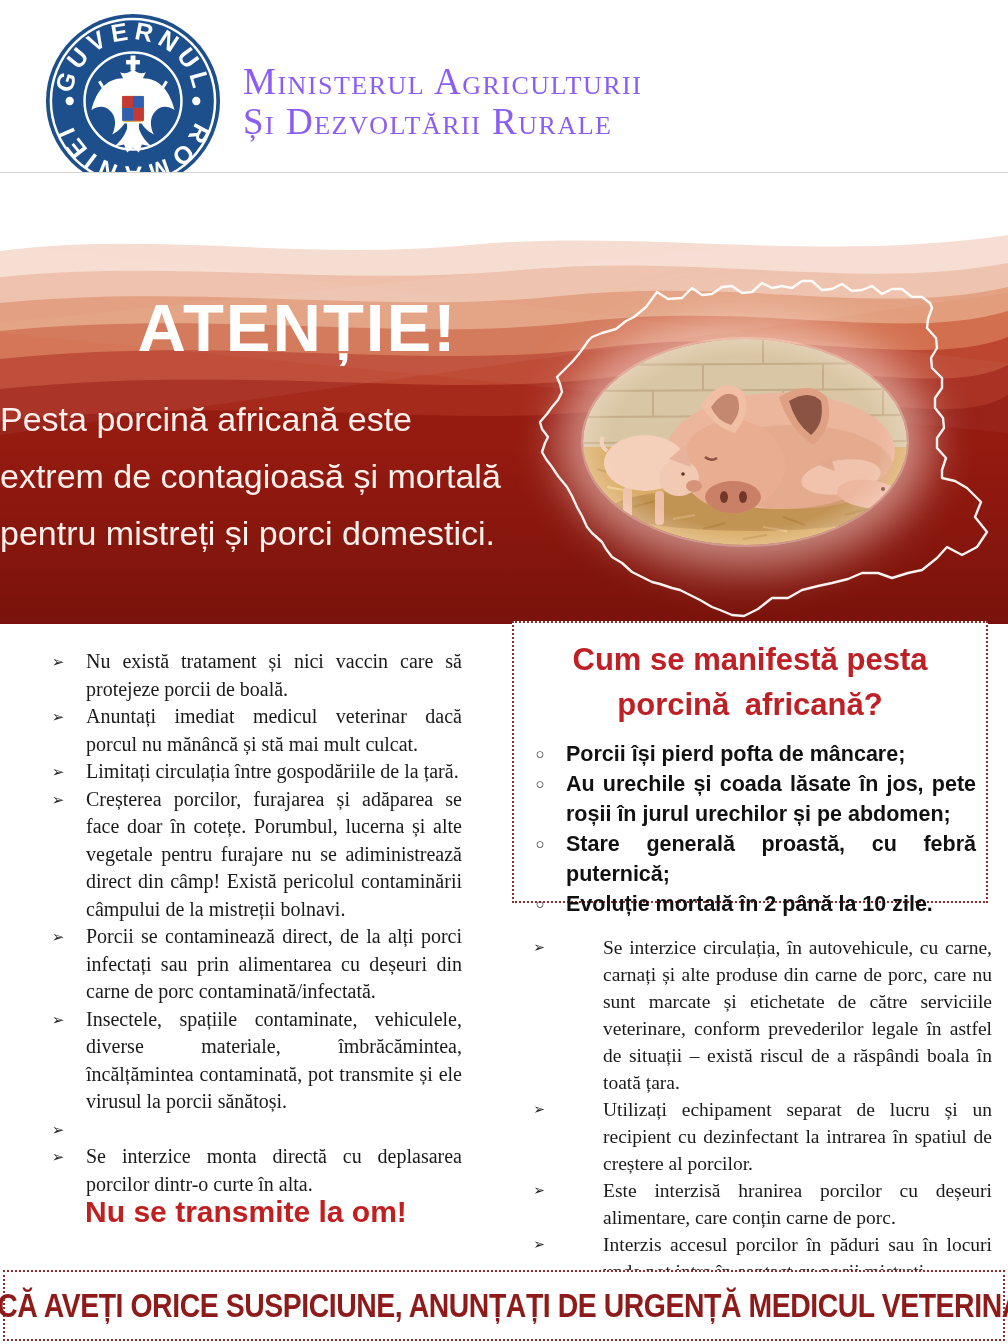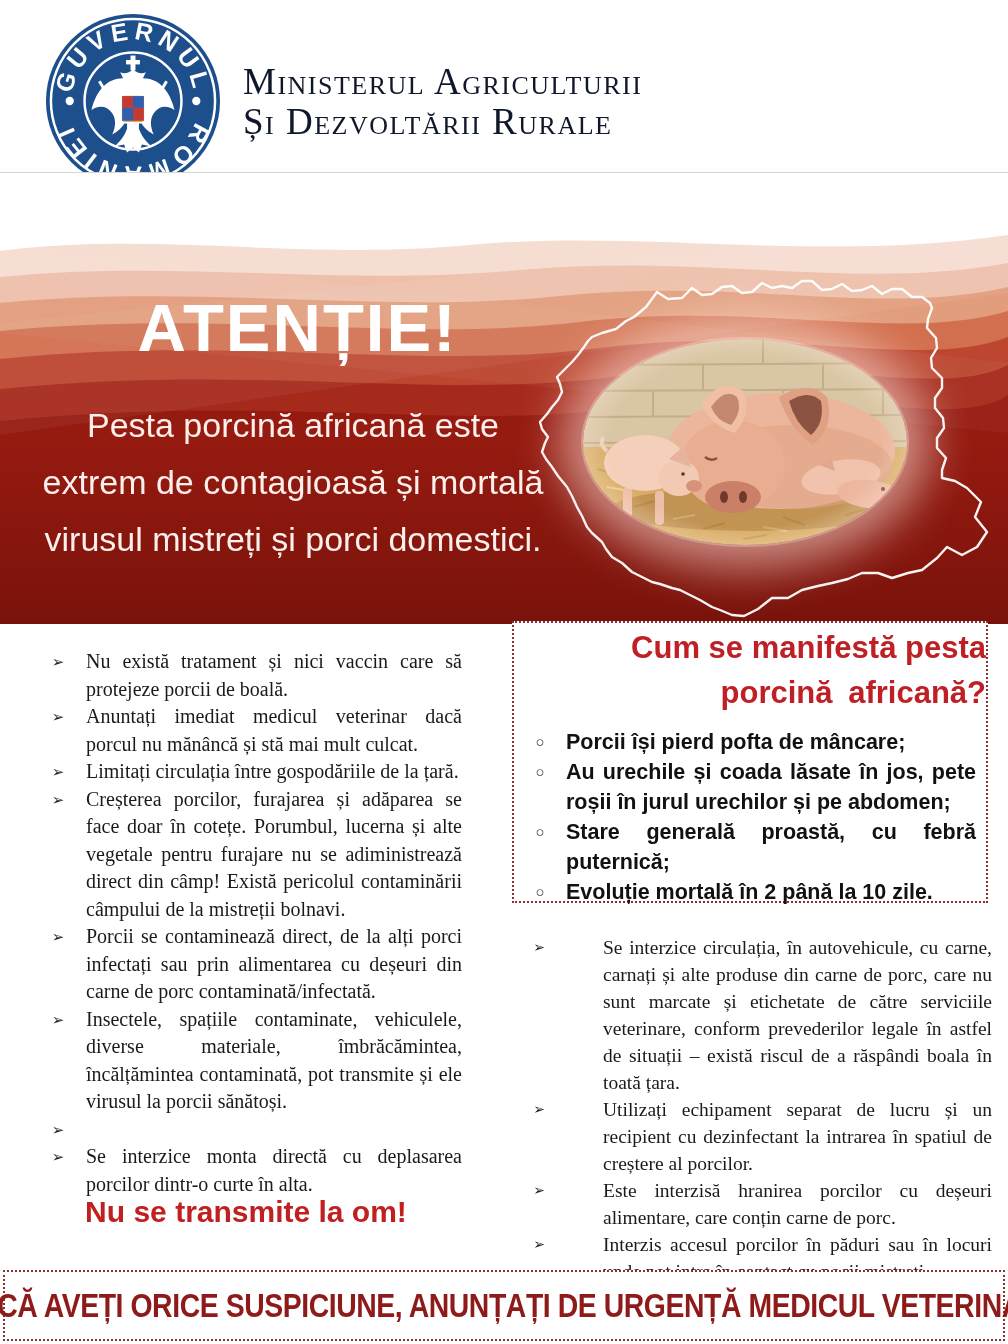--- a/index.html
+++ b/index.html
@@ -7,30 +7,30 @@
     position:relative; width:1008px; height:1344px; margin:0 auto;
     background:#ffffff; overflow:hidden;
     font-family:"Liberation Sans","DejaVu Sans",sans-serif;
     color:#1a1a1a;
   }
   
   .header{position:absolute;top:0;left:0;width:1008px;height:172px;background:#fff;}
   .seal{position:absolute;left:44px;top:12px;width:178px;height:178px;}
   .ministry{position:absolute;left:243px;top:62px;
     font-family:"Liberation Serif","DejaVu Serif",serif;
-    font-variant:small-caps;color:#0f172a;line-height:40px;letter-spacing:1.5px;}
+    font-variant:small-caps;color:#8b5cf6;line-height:40px;letter-spacing:1.5px;}
   .ministry .l1{font-size:37px;}
   .ministry .l2{font-size:37px;}
   
   .banner{position:absolute;top:172px;left:0;width:1008px;height:448px;
     border-top:1px solid #d8d4d2;border-bottom:3px solid #7a0f0b;overflow:hidden;padding-left:40px;}
   .banner svg.waves{position:absolute;top:0;left:0;}
   .atentie{position:absolute;top:116px;left:10px;width:575px;text-align:center;
     color:#ffffff;font-size:67px;font-weight:800;letter-spacing:2px;}
-  .banner-sub{position:absolute;top:224px;left:0;width:586px;text-align:center;
+  .banner-sub{position:absolute;top:218px;left:0;width:586px;
     color:#fdf0ec;font-size:34px;line-height:57px;font-weight:400;}
   .map-svg{position:absolute;left:530px;top:100px;}
   .pig-oval{position:absolute;left:583px;top:166px;width:324px;height:206px;
     border-radius:50%;box-shadow:0 0 44px 24px rgba(255,234,224,.55);}
   .pig-oval .inner{position:absolute;inset:0;border-radius:50%;overflow:hidden;}
   .pig-oval .vignette{position:absolute;inset:-2px;border-radius:50%;
     background:radial-gradient(ellipse at center, rgba(255,240,230,0) 58%, rgba(255,238,228,.9) 97%);}
   
   .left-col{position:absolute;left:30px;top:648px;width:432px;}
   .info-list{list-style:none;margin:0;padding:0;}
@@ -38,21 +38,21 @@
   .info-list .marker{flex:0 0 56px;text-align:center;font-size:15px;line-height:27.5px;color:#222;}
   .info-list .txt{flex:1;text-align:justify;font-size:20px;line-height:27.5px;font-family:Liberation Serif, serif;}
   .right-col{position:absolute;left:516px;top:934px;width:476px;}
   .right-col .marker{flex:0 0 46px;font-size:14px;line-height:27px;}
   .right-col .txt{font-size:19.5px;line-height:27px;margin-left:41px;}
   .nu-text{position:absolute;left:30px;top:1170px;width:432px;text-align:center;
     color:#c0201f;font-size:30px;font-weight:bold;margin-top:25px;}
   
   .symptoms-box{position:absolute;left:512px;top:621px;width:476px;height:282px;
     border:2px dotted #8b2e2e;background:#fff;box-sizing:border-box;}
-  .sym-title{margin-top:2px;text-align:right;color:#be2025;
+  .sym-title{margin-top:14px;text-align:center;color:#be2025;
     font-size:31px;font-weight:bold;line-height:45px;}
   .sym-title .t2{word-spacing:7px;}
   .sym-list{list-style:none;margin:12px 0 0 0;padding:0 10px 0 0;}
   .sym-list li{display:flex;align-items:flex-start;}
   .sym-list .marker{flex:0 0 52px;text-align:center;font-size:15px;line-height:30px;color:#333;}
   .sym-list .txt{flex:1;text-align:justify;font-size:21.5px;font-weight:bold;line-height:30px;color:#111;}
   
   .footer-banner{position:absolute;left:3px;top:1270px;width:1002px;height:71px;
     border:2px dotted #8b2e2e;box-sizing:border-box;
     display:flex;align-items:center;justify-content:center;background:#fff;}
@@ -195,21 +195,21 @@
           <circle cx="300" cy="150" r="2" fill="#6e4030"></circle>
         </svg>
       </div>
       <div class="vignette"></div>
     </div>
 
     <div class="atentie">ATENȚIE!</div>
     <div class="banner-sub">
       <div>Pesta porcină africană este</div>
       <div>extrem de contagioasă și mortală</div>
-      <div>virusul mistreți și porci domestici.</div>
+      <div>pentru mistreți și porci domestici.</div>
     </div>
   </div>
 
   <div class="left-col">
     <ul class="info-list">
       <li>
           <span class="marker">➢</span>
           <span class="txt">Nu există tratament și nici vaccin care să protejeze porcii de boală.</span>
         </li>
       <li>

